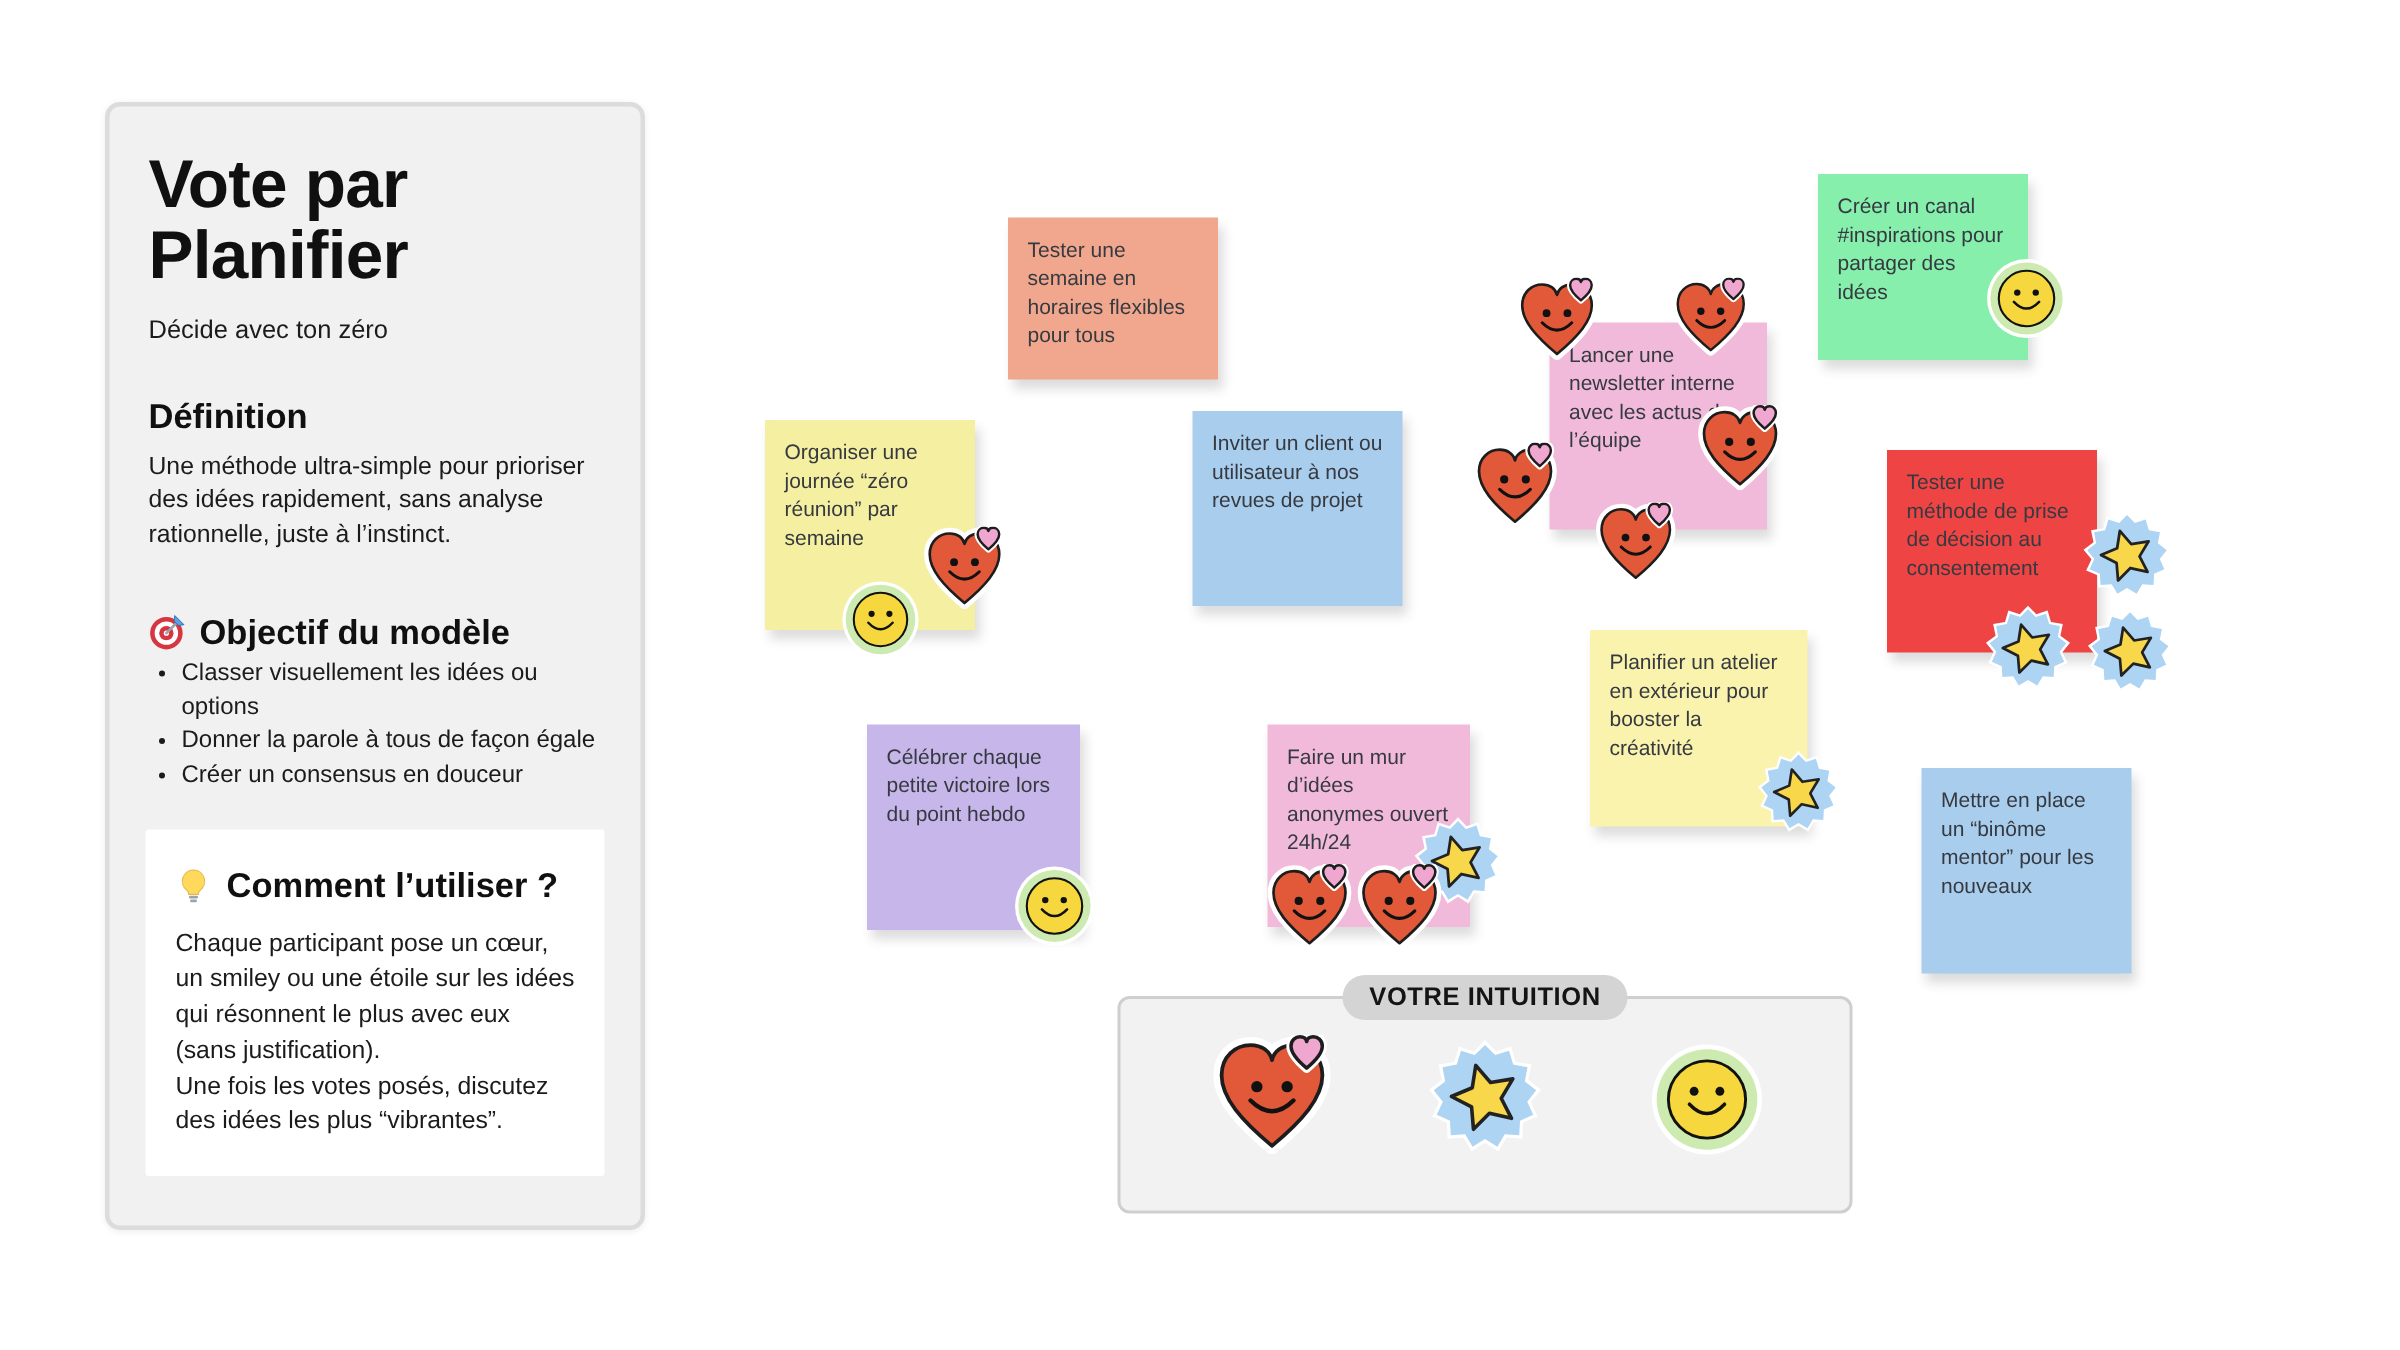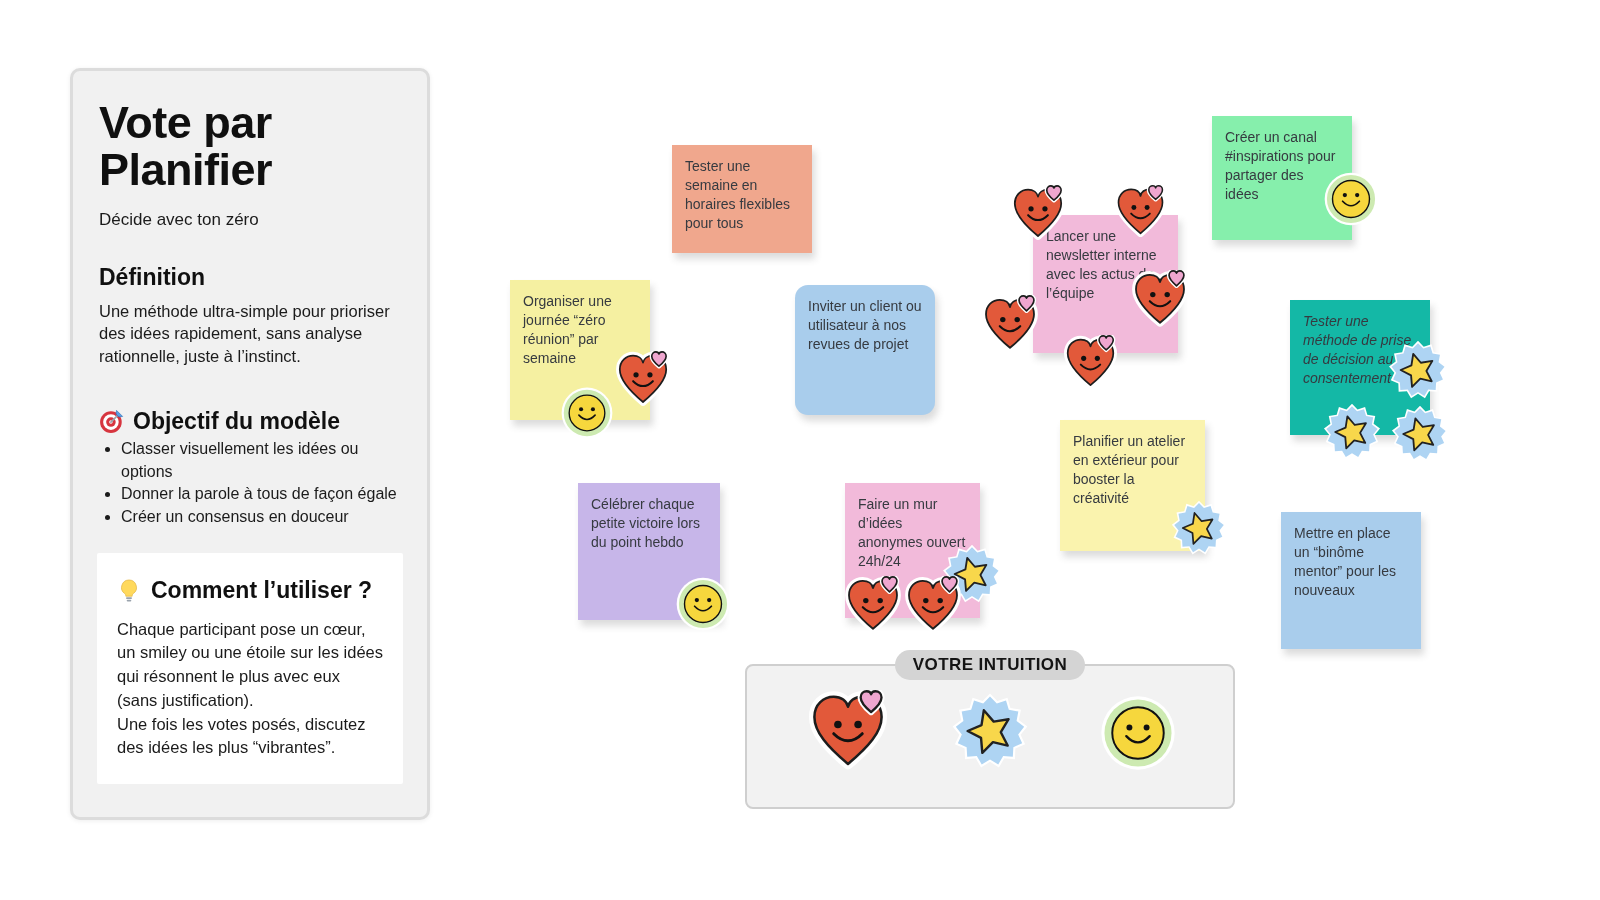--- a/index.html
+++ b/index.html
@@ -119,30 +119,30 @@
   <div id="intuition-panel">
     <div class="pill" id="intuition-pill">VOTRE INTUITION</div>
   </div>
 
 <div class="note" style="left: 672px; top: 130px; width: 140px; height: 108px; background: rgb(240, 167, 141); margin-top: 15px;">
       <div>Tester une semaine en horaires flexibles pour tous</div>
     </div>
     <div class="note" style="left: 510px; top: 280px; width: 140px; height: 140px; background: rgb(245, 240, 161);">
       <div>Organiser une journée “zéro réunion” par semaine</div>
     </div>
-    <div class="note" style="left: 795px; top: 285px; width: 140px; height: 130px; background: rgb(169, 205, 236); border-radius: 13px;">
+    <div class="note" style="left: 795px; top: 274px; width: 140px; height: 130px; background: rgb(169, 205, 236);">
       <div>Inviter un client ou utilisateur à nos revues de projet</div>
     </div>
     <div class="note" style="left: 1033px; top: 215px; width: 145px; height: 138px; background: rgb(242, 186, 218);">
       <div>Lancer une newsletter interne avec les actus de l’équipe</div>
     </div>
     <div class="note" style="left: 1212px; top: 116px; width: 140px; height: 124px; background: #86efac;">
       <div>Créer un canal #inspirations pour partager des idées</div>
     </div>
-    <div class="note" style="left: 1290px; top: 300px; width: 140px; height: 135px; background: #14b8a6; font-style: italic;">
+    <div class="note" style="left: 1258px; top: 300px; width: 140px; height: 135px; background: #ef4444;">
       <div>Tester une méthode de prise de décision au consentement</div>
     </div>
     <div class="note" style="left: 578px; top: 483px; width: 142px; height: 137px; background: rgb(199, 182, 233);">
       <div>Célébrer chaque petite victoire lors du point hebdo</div>
     </div>
     <div class="note" style="left: 845px; top: 483px; width: 135px; height: 135px; background: rgb(242, 186, 218);">
       <div>Faire un mur d’idées anonymes ouvert 24h/24</div>
     </div>
     <div class="note" style="left: 1060px; top: 420px; width: 145px; height: 131px; background: rgb(250, 243, 174);">
       <div>Planifier un atelier en extérieur pour booster la créativité</div>

